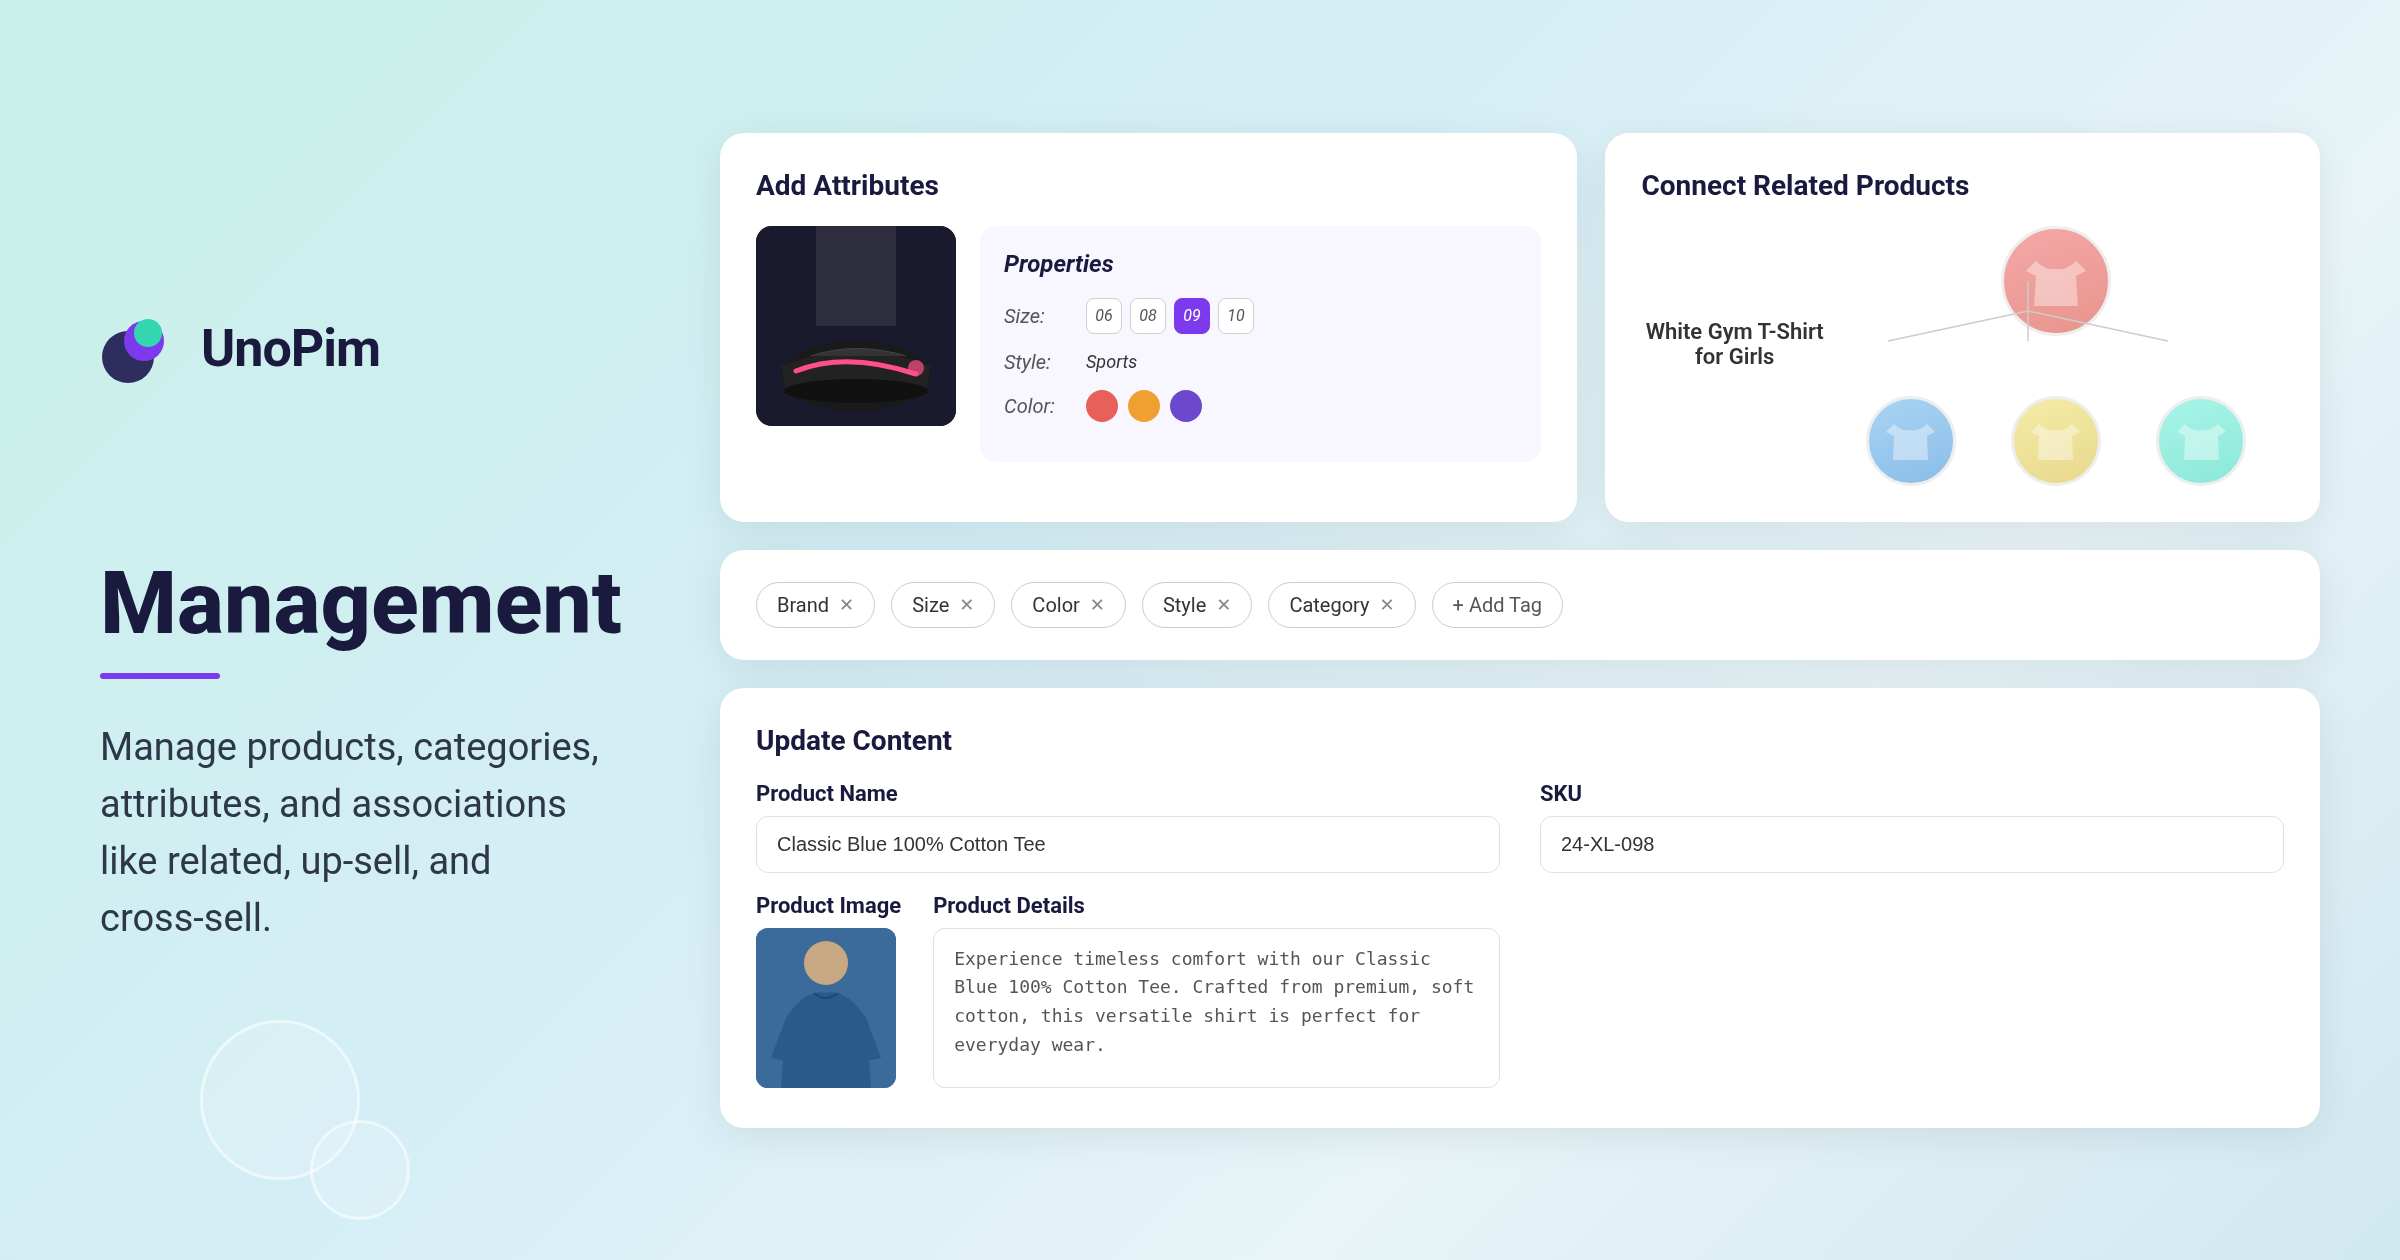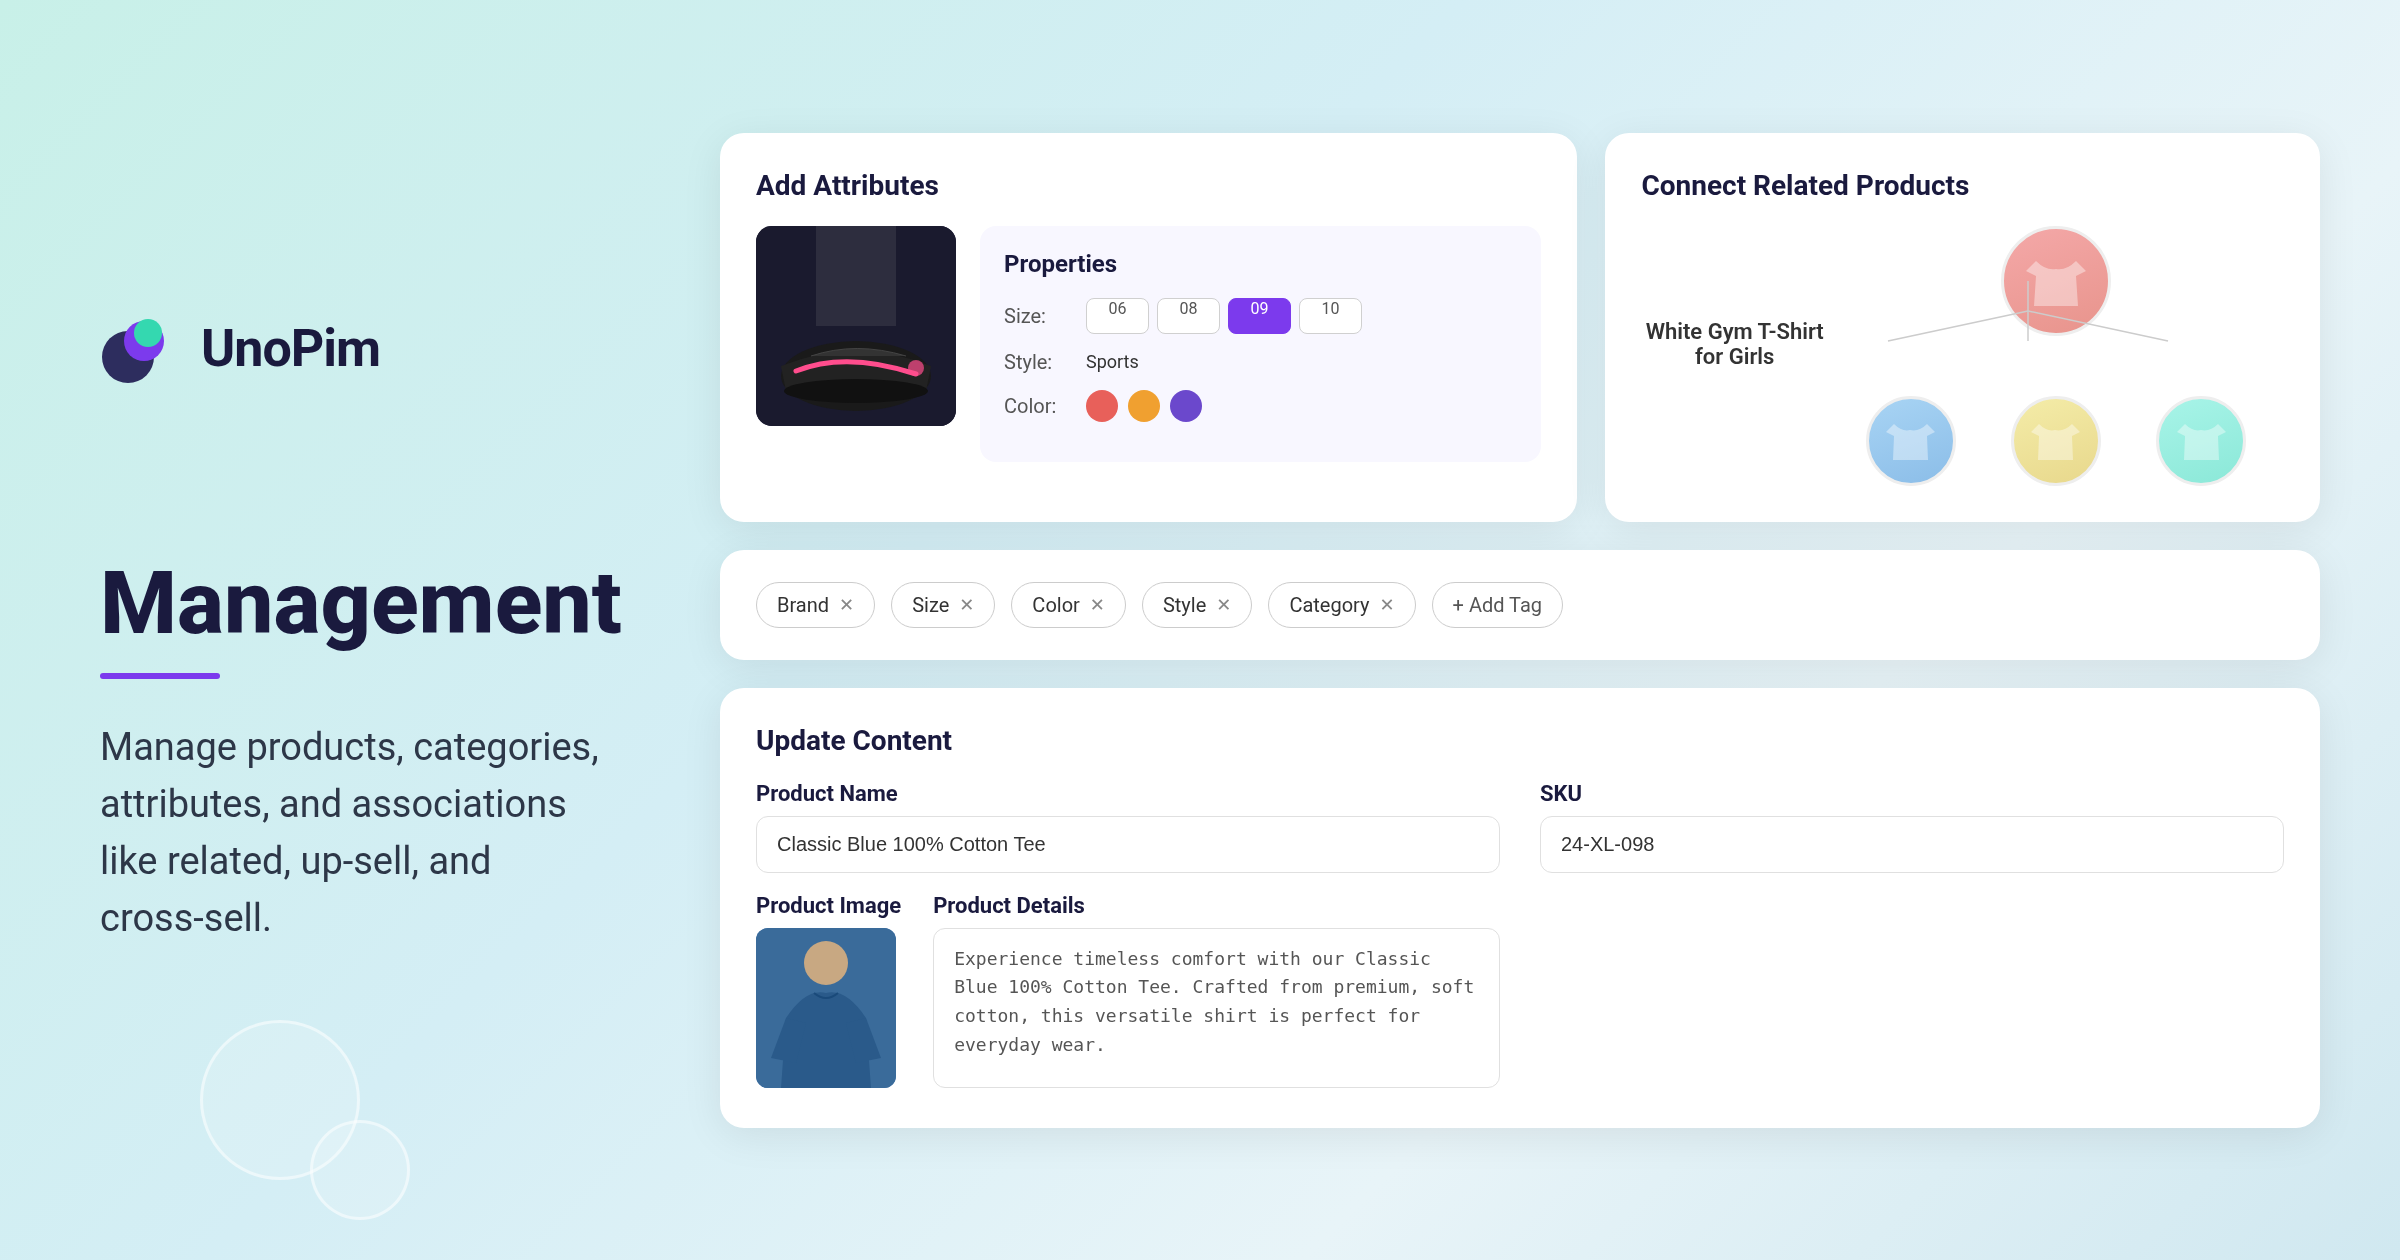--- a/index.html
+++ b/index.html
@@ -114,20 +114,21 @@
 
     
     .add-attributes-card {
       flex: 1.1;
     }
 
     .attr-inner {
       display: flex;
       gap: 24px;
       align-items: flex-start;
+      font-style: italic;
     }
     .shoe-image {
       width: 200px;
       height: 200px;
       border-radius: 16px;
       background: linear-gradient(135deg, #1a1a2e 0%, #2d2d4e 50%, #1a1a2e 100%);
       flex-shrink: 0;
       overflow: hidden;
       position: relative;
     }
@@ -154,25 +155,26 @@
     .prop-label {
       font-size: 20px;
       color: #555;
       width: 70px;
     }
     .size-chips {
       display: flex;
       gap: 8px;
     }
     .size-chip {
-      width: 63px;
+      width: 36px;
       height: 36px;
       border-radius: 8px;
       border: 1.5px solid #d0d0d0;
       display: flex;
+      align-items: center;
       justify-content: center;
       font-size: 16px;
       color: #555;
       background: white;
     }
     .size-chip.active {
       background: #7c3aed;
       color: white;
       border-color: #7c3aed;
     }

